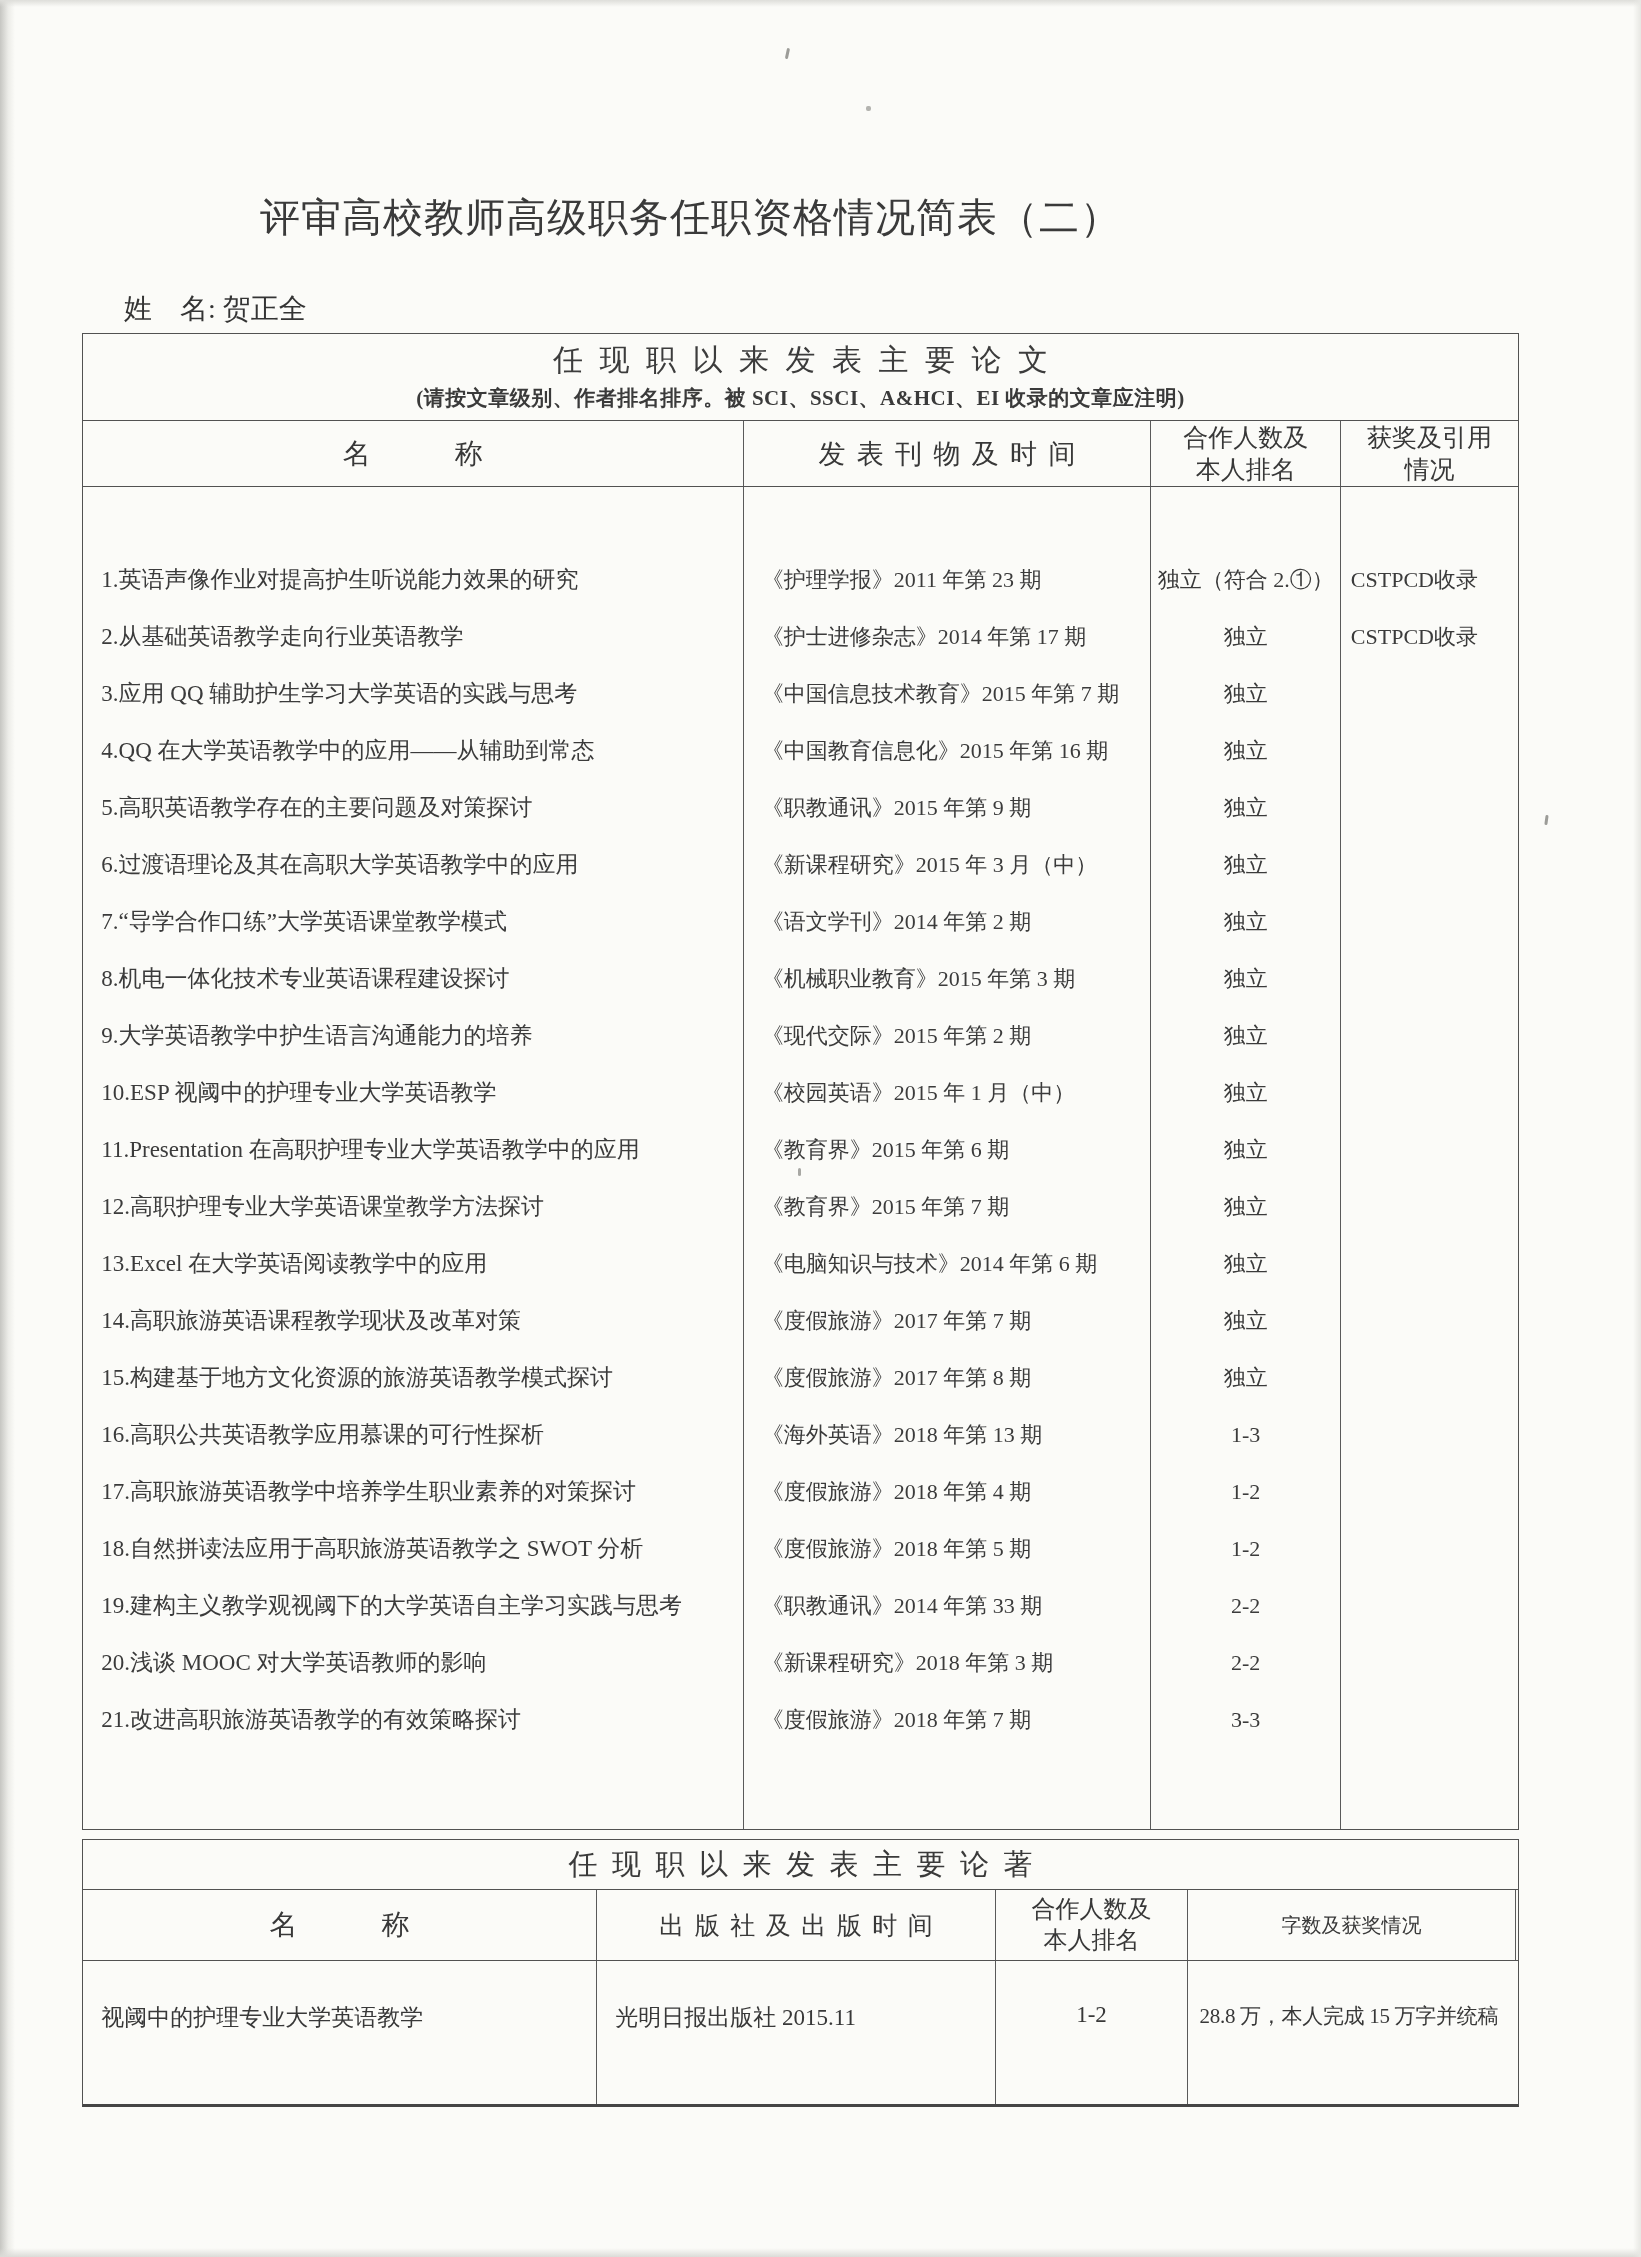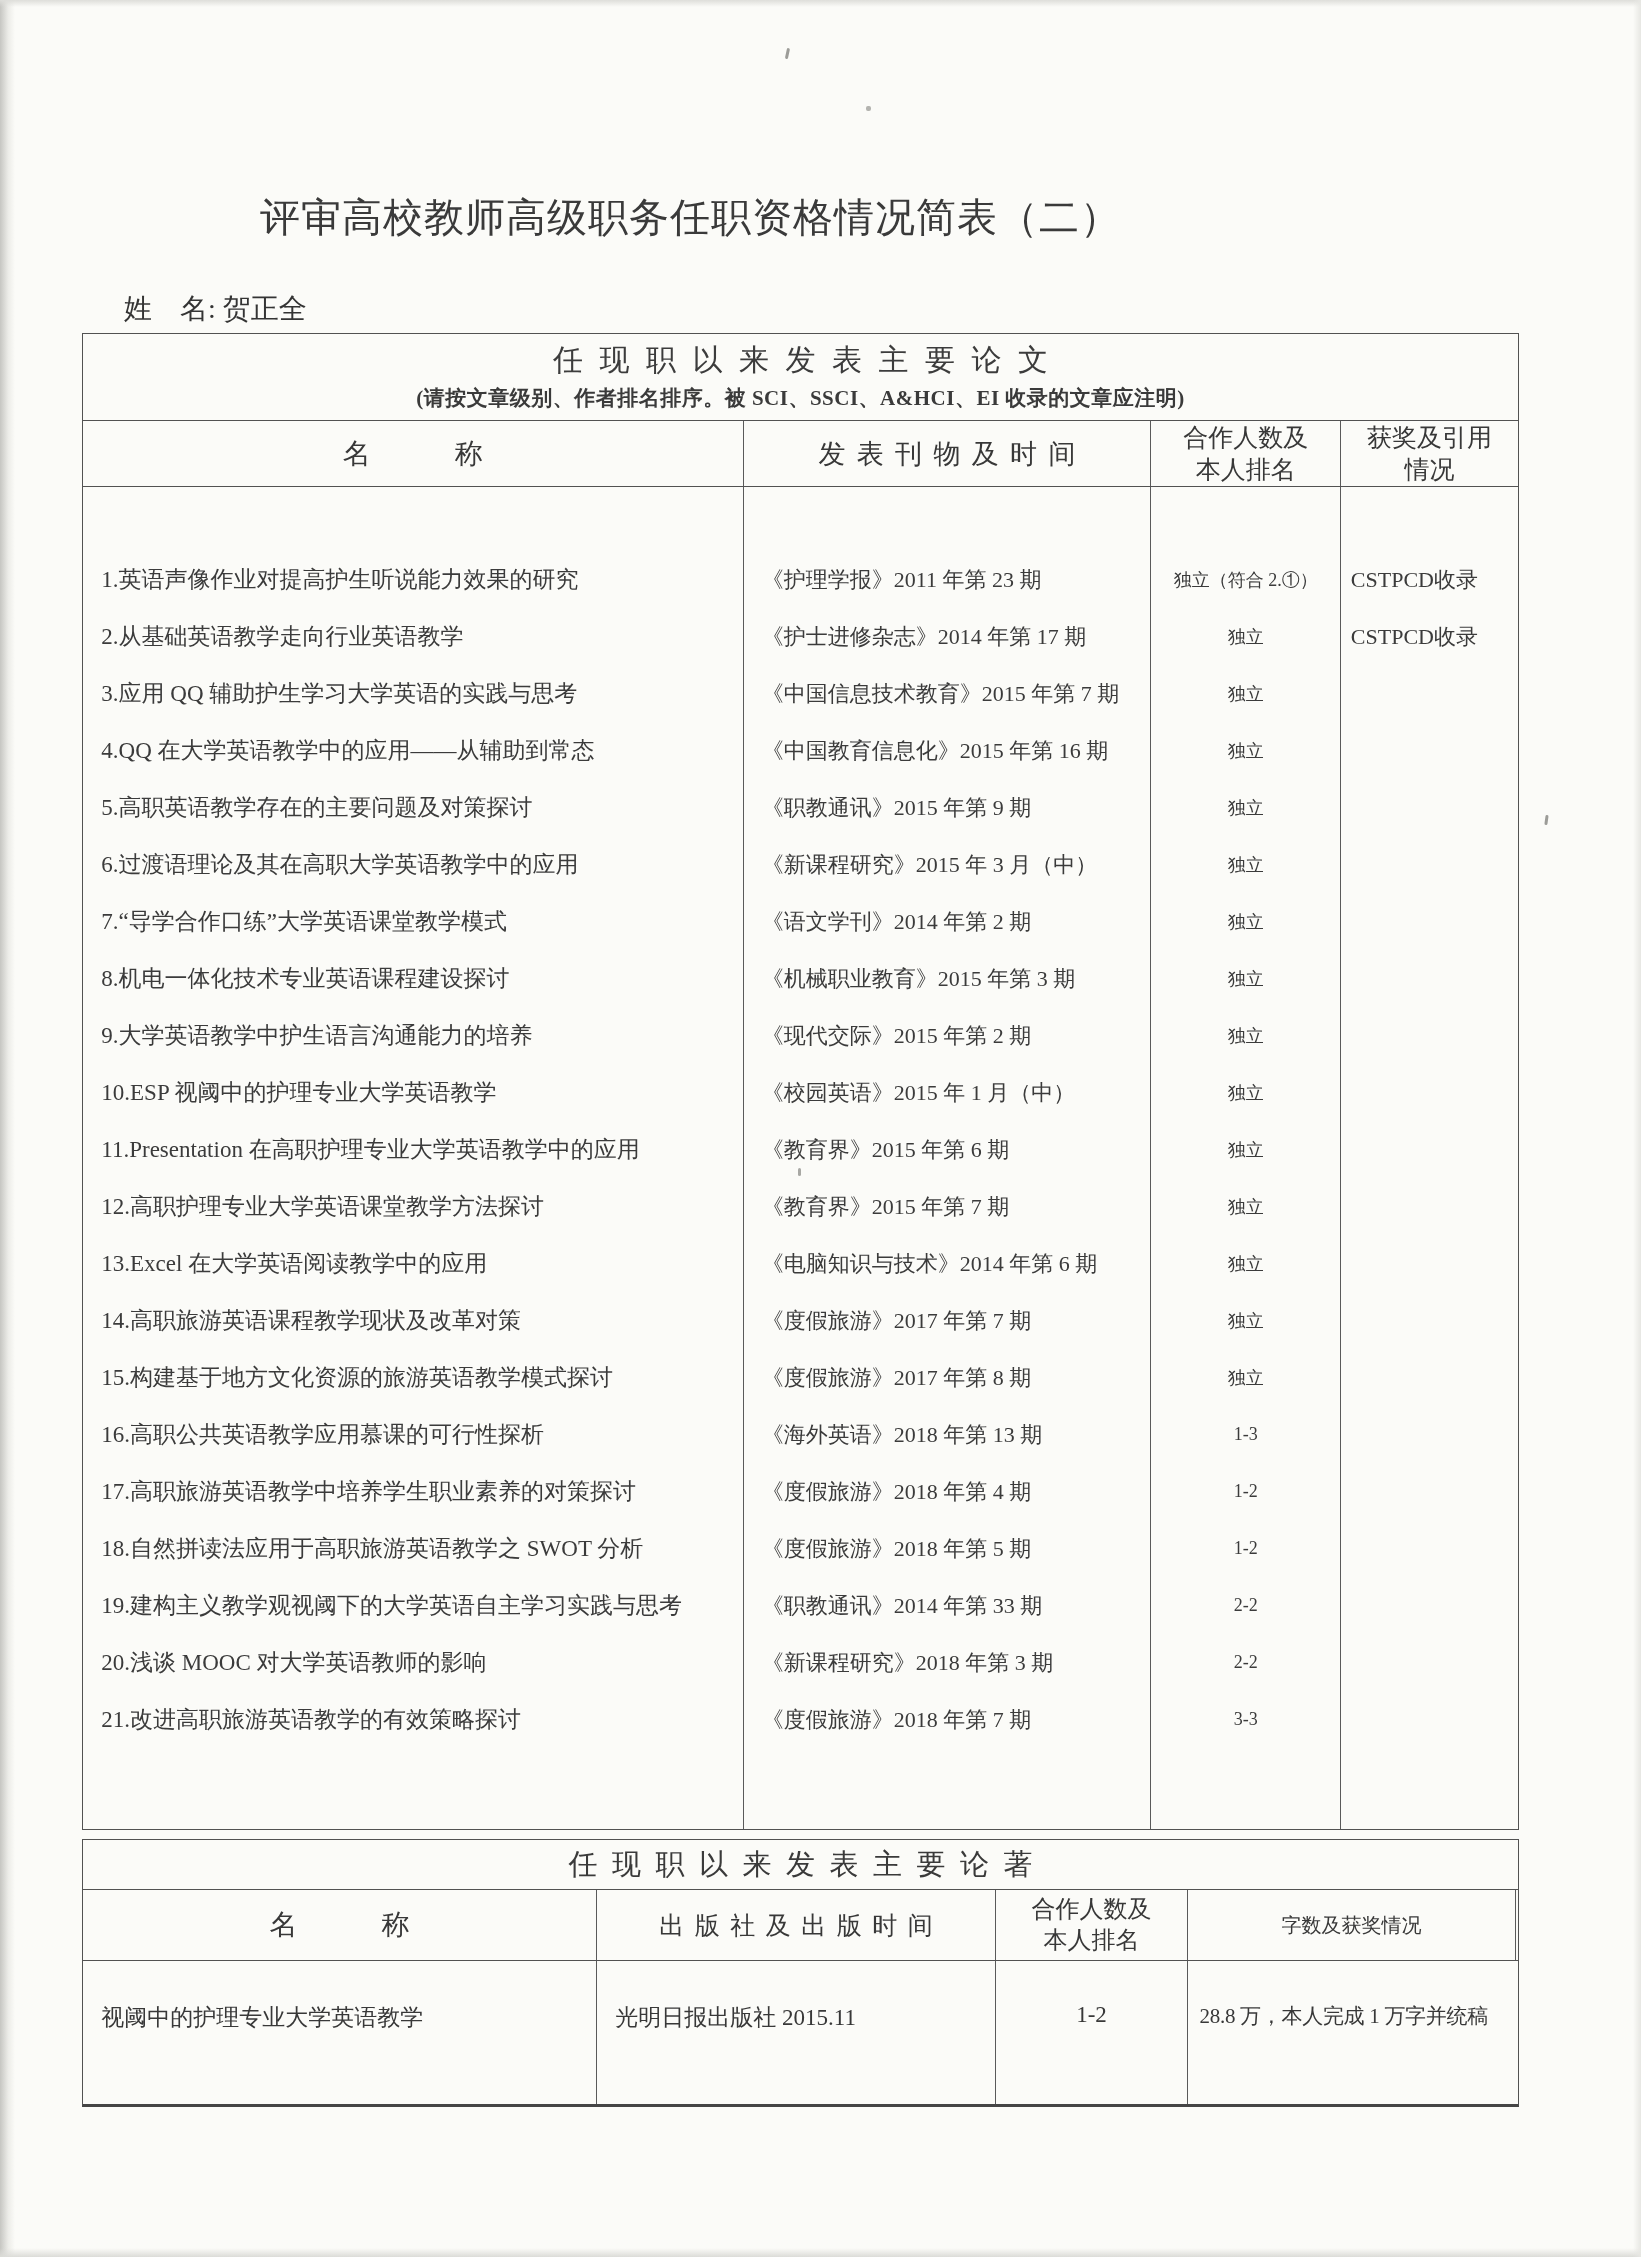--- a/index.html
+++ b/index.html
@@ -47,21 +47,21 @@
   .hc.w3 { width:190px; font-size:25px; line-height:1.25; }
   .hc.w4 { width:177px; font-size:25px; line-height:1.25; }
   .t1-body { display:flex; height:1342px; }
   .t1-body .bc { border-right:1.9px solid #5a5a5a; padding-top:64px; height:100%; }
   .bc.w1 { width:661px; padding-left:18.3px; }
   .bc.w2 { width:408px; padding-left:18.3px; }
   .bc.w3 { width:190px; }
   .bc.w4 { width:177px; padding-left:9.7px; }
   .bline { height:57px; display:flex; align-items:center; font-size:23px; white-space:nowrap; color:#3b3b3b; }
   .bc.w2 .bline { font-size:22px; }
-  .bc.w3 .bline { justify-content:center; font-size:18px; }
+  .bc.w3 .bline { justify-content:center; font-size:22px; }
   .bc.w4 .bline { font-size:22px; }
 
   
   .t2 { position:absolute; left:82px; top:1839px; width:1437px; border:1.9px solid #525252; border-bottom:3.9px solid #454545; }
   .t2-head { height:50px; border-bottom:1.9px solid #525252; display:flex; align-items:center; justify-content:center;
     font-size:29px; letter-spacing:0.5em; text-indent:0.5em; color:#3a3a3a; }
   .t2-cols { display:flex; height:71px; border-bottom:1.9px solid #525252; }
   .t2-cols .hc { display:flex; flex-direction:column; align-items:center; justify-content:center;
     border-right:1.9px solid #5a5a5a; height:100%; }
   .t2 .hc.v1 { width:514px; font-size:28px; }
@@ -212,16 +212,16 @@
     <div class="hc v3">
       <span>合作人数及</span>
       <span>本人排名</span>
     </div>
     <div class="hc v4">字数及获奖情况</div>
   </div>
   <div class="t2-body">
     <div class="bc v1">视阈中的护理专业大学英语教学</div>
     <div class="bc v2">光明日报出版社 2015.11</div>
     <div class="bc v3">1-2</div>
-    <div class="bc v4">28.8 万，本人完成 1 万字并统稿</div>
+    <div class="bc v4">28.8 万，本人完成 15 万字并统稿</div>
   </div>
 </div>
 
 
 </body></html>

